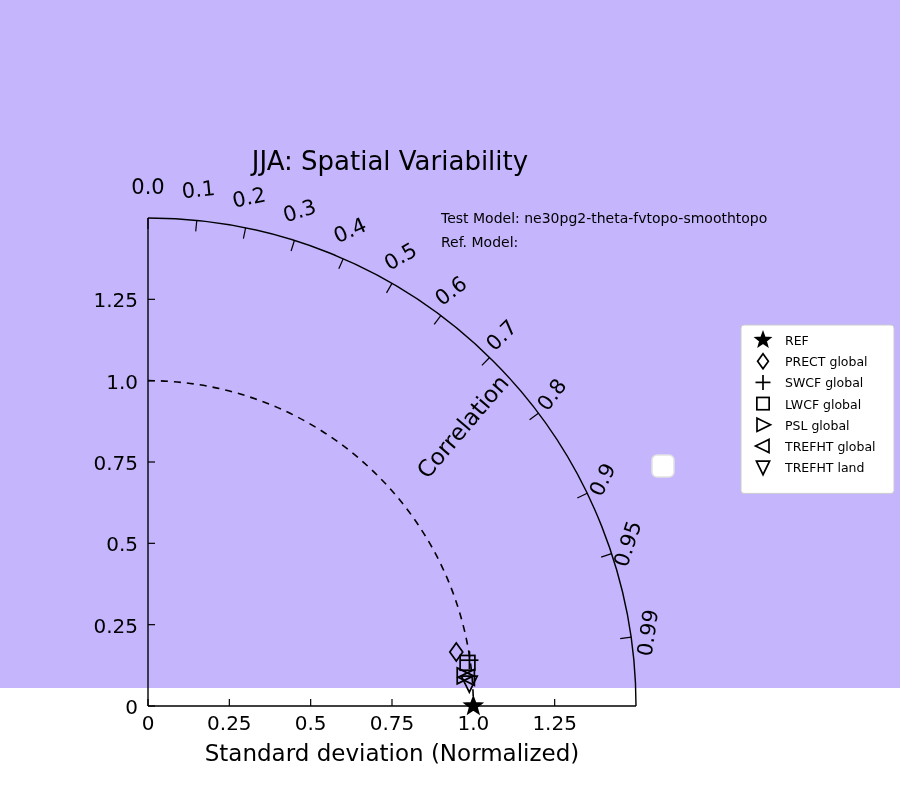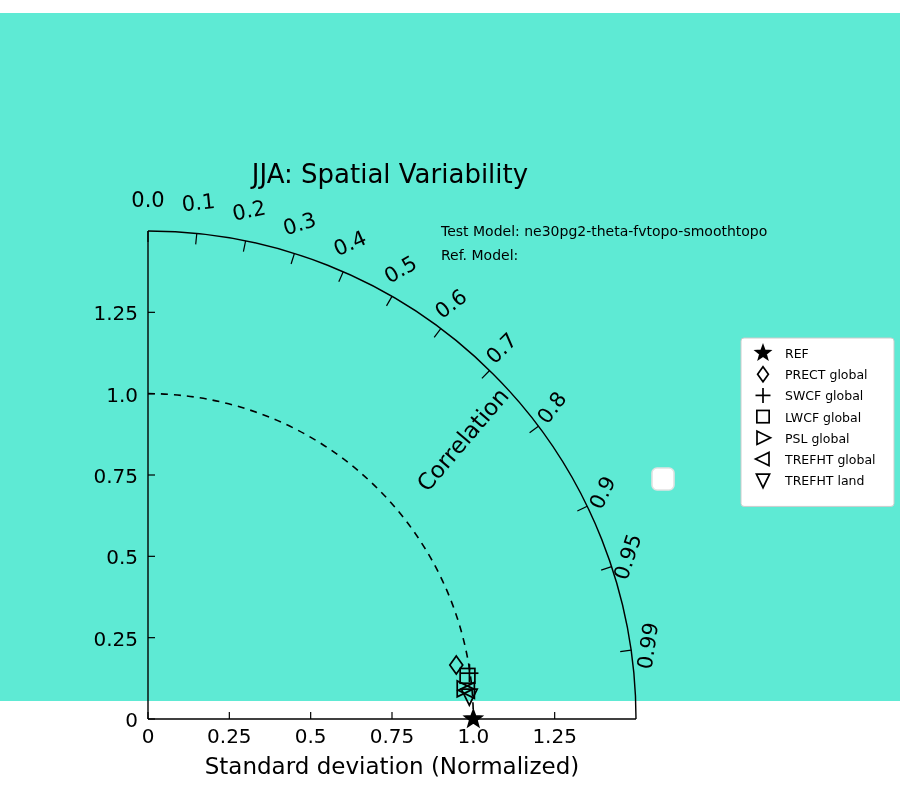--- a/index.html
+++ b/index.html
@@ -11,22 +11,21 @@
     width: 900px;
     height: 800px;
     font-family: "DejaVu Sans", sans-serif;
     color: #000000;
     overflow: hidden;
   }
   #figure {
     position: relative;
     width: 900px;
     height: 688px;
-    background: #5eead4;
-    margin-top: 13px;
+    background: #c4b5fd;
   }
   #taylor-svg {
     position: absolute;
     left: 0;
     top: 0;
     width: 900px;
     height: 800px;
   }
   .axis-line {
     fill: none;

